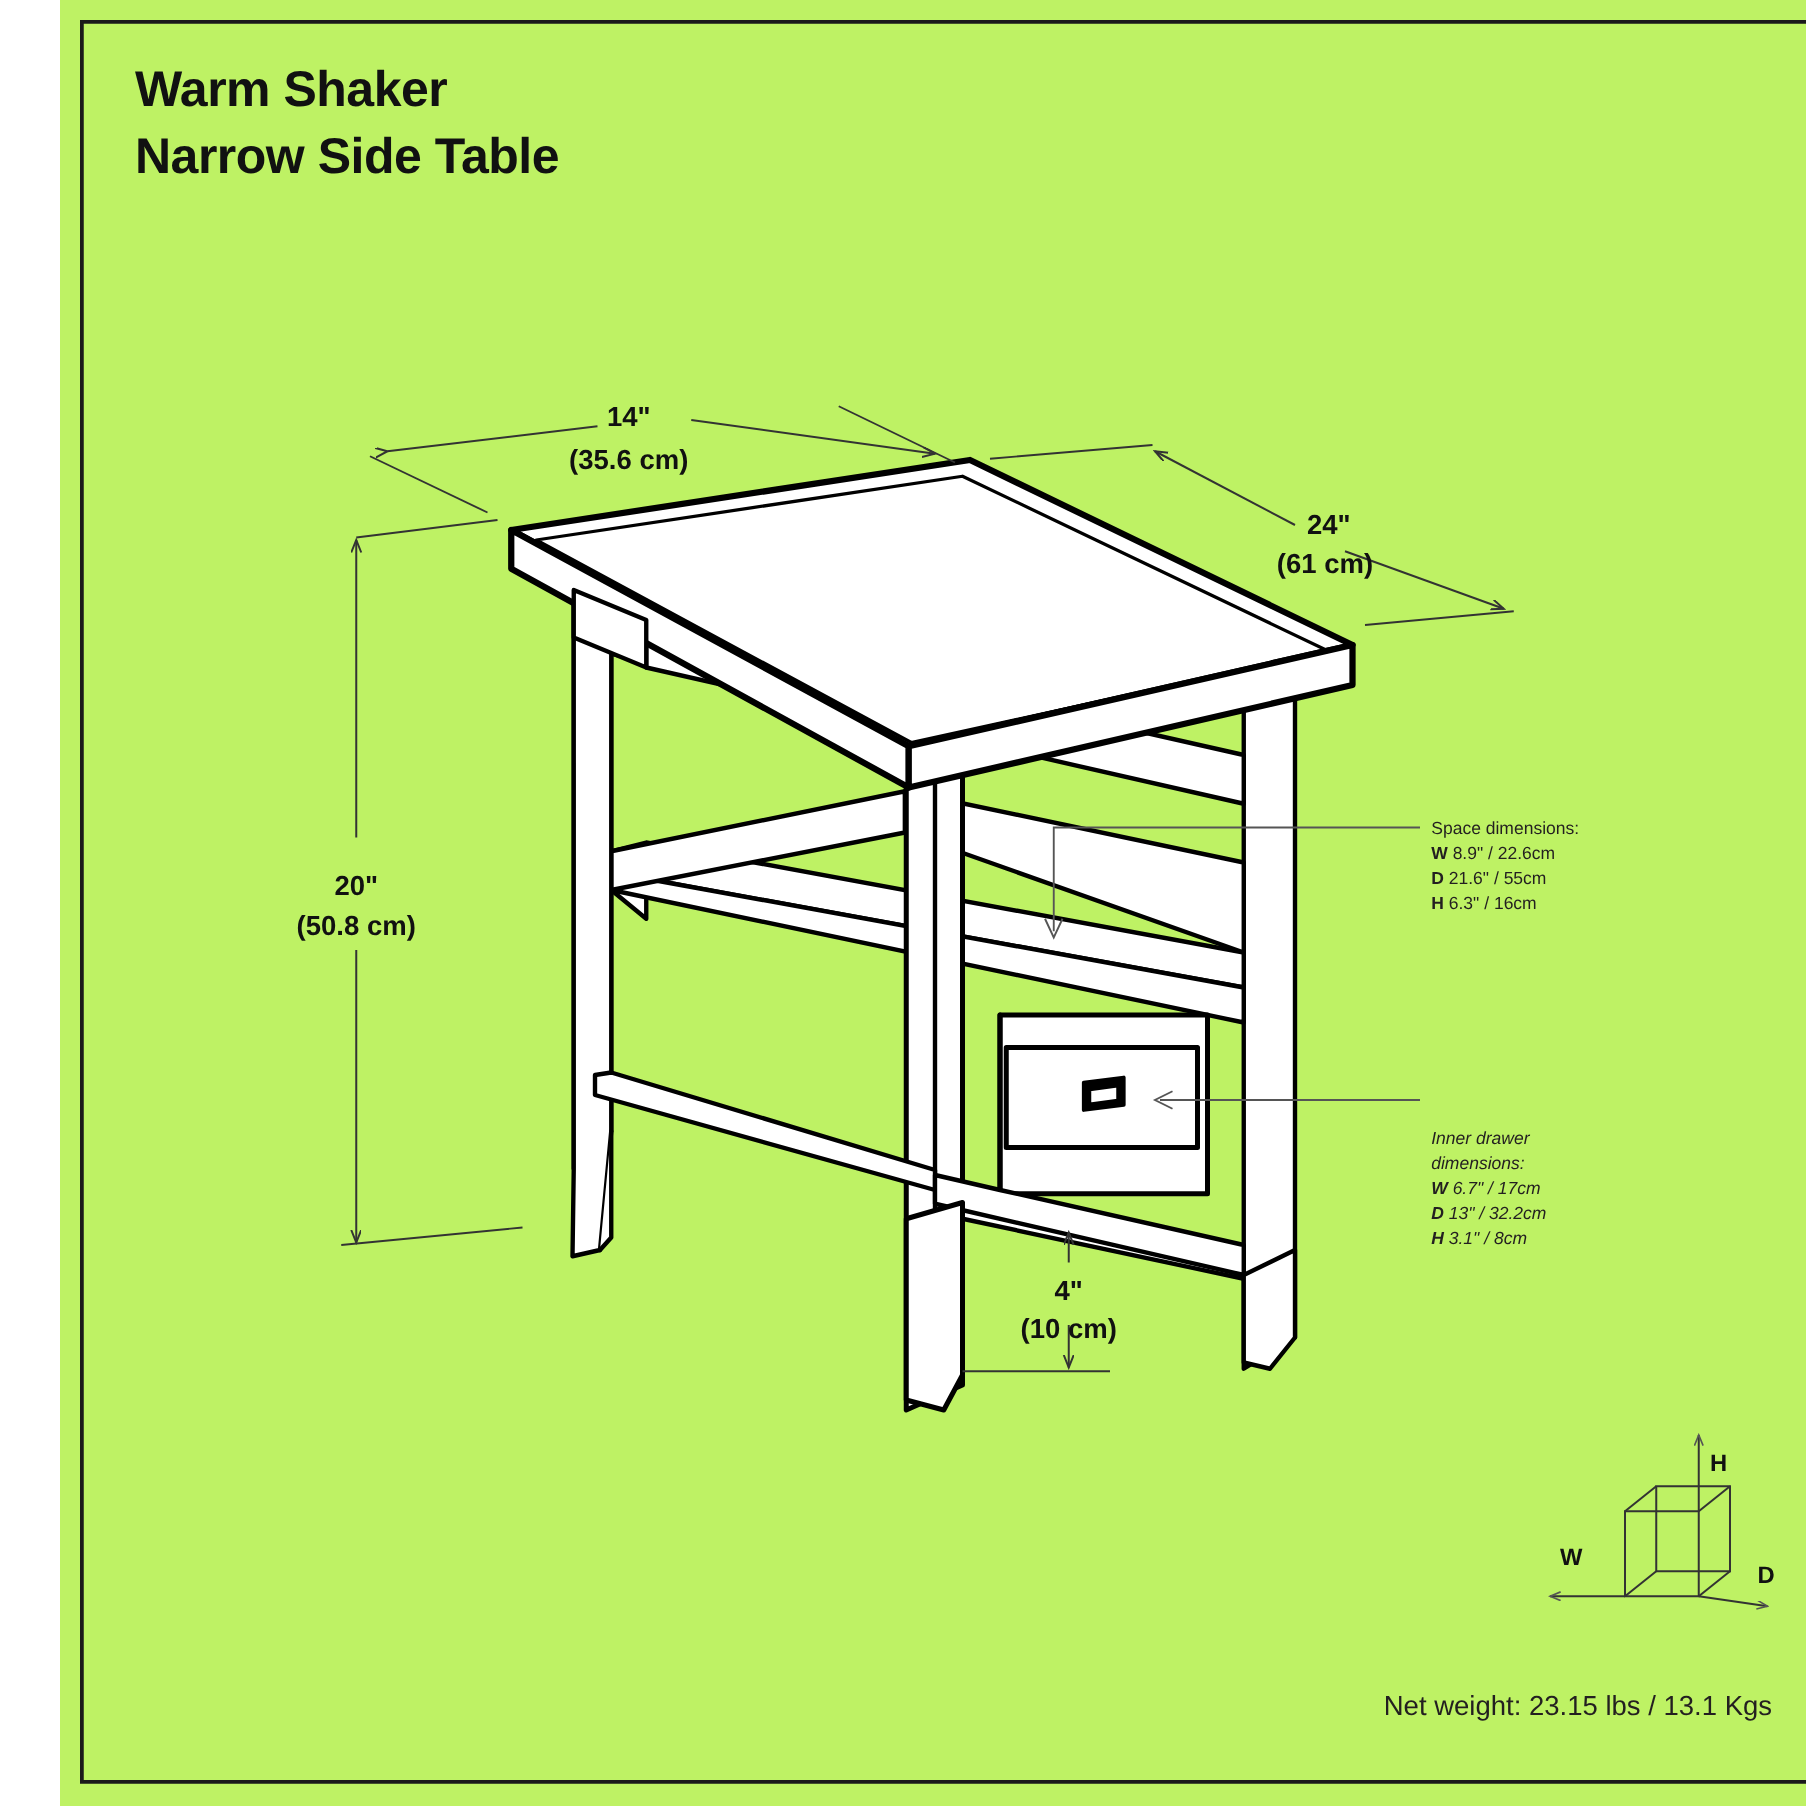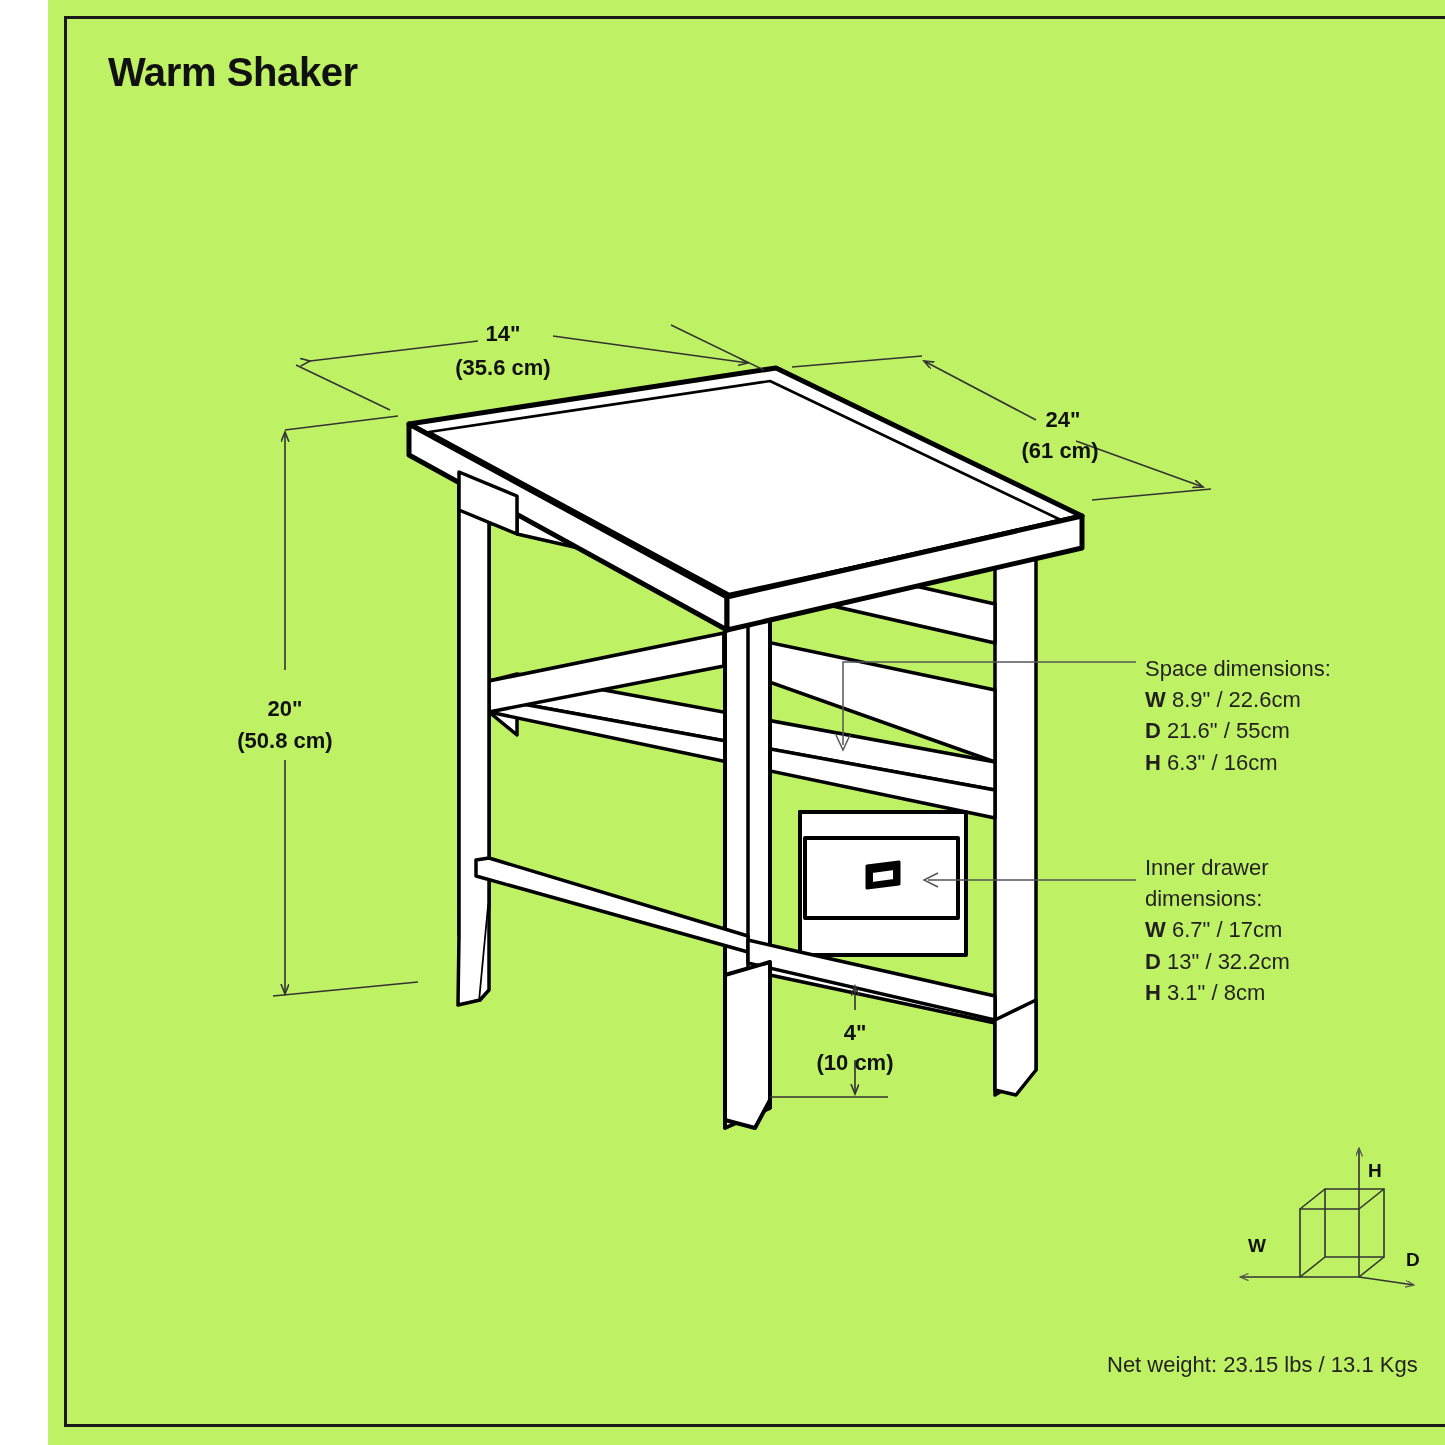--- a/index.html
+++ b/index.html
@@ -34,29 +34,29 @@
     font-size: 40px;
     font-weight: bold;
     line-height: 1.33;
     color: #111111;
     letter-spacing: -0.4px;
   }
   #title div { white-space: nowrap; }
 
   .ann {
     position: absolute;
-    font-size: 22px;
+    font-size: 14px;
     line-height: 1.42;
     color: #231f20;
     white-space: nowrap;
   }
   .ann b { font-weight: bold; }
 
   #space-dims { left: 1097px; top: 653px; }
-  #drawer-dims { left: 1097px; top: 852px; }
+  #drawer-dims { left: 1097px; top: 901px; font-style: italic; }
 
   #net-weight {
     position: absolute;
     left: 1059px;
     top: 1352px;
     font-size: 22px;
     color: #231f20;
     white-space: nowrap;
   }
   #net-weight b { font-weight: normal; }
@@ -82,20 +82,21 @@
 </style>
 </head>
 <body>
 
 <div id="page">
 
   <div id="frame"></div>
 
   <div id="title">
     <div>Warm Shaker</div>
+    <div>Narrow Side Table</div>
   </div>
 
   <svg id="art" width="1445" height="1445" viewBox="0 0 1445 1445">
 
     <defs>
       <marker id="ah" markerWidth="12" markerHeight="12" refX="10" refY="4" orient="auto" markerUnits="userSpaceOnUse">
         <path d="M0,0 L10,4 L0,8" fill="none" stroke="#333" stroke-width="1.6"></path>
       </marker>
       <marker id="ahs" markerWidth="10" markerHeight="10" refX="8.5" refY="3.5" orient="auto" markerUnits="userSpaceOnUse">
         <path d="M0,0 L8.5,3.5 L0,7" fill="none" stroke="#555" stroke-width="1.3"></path>

